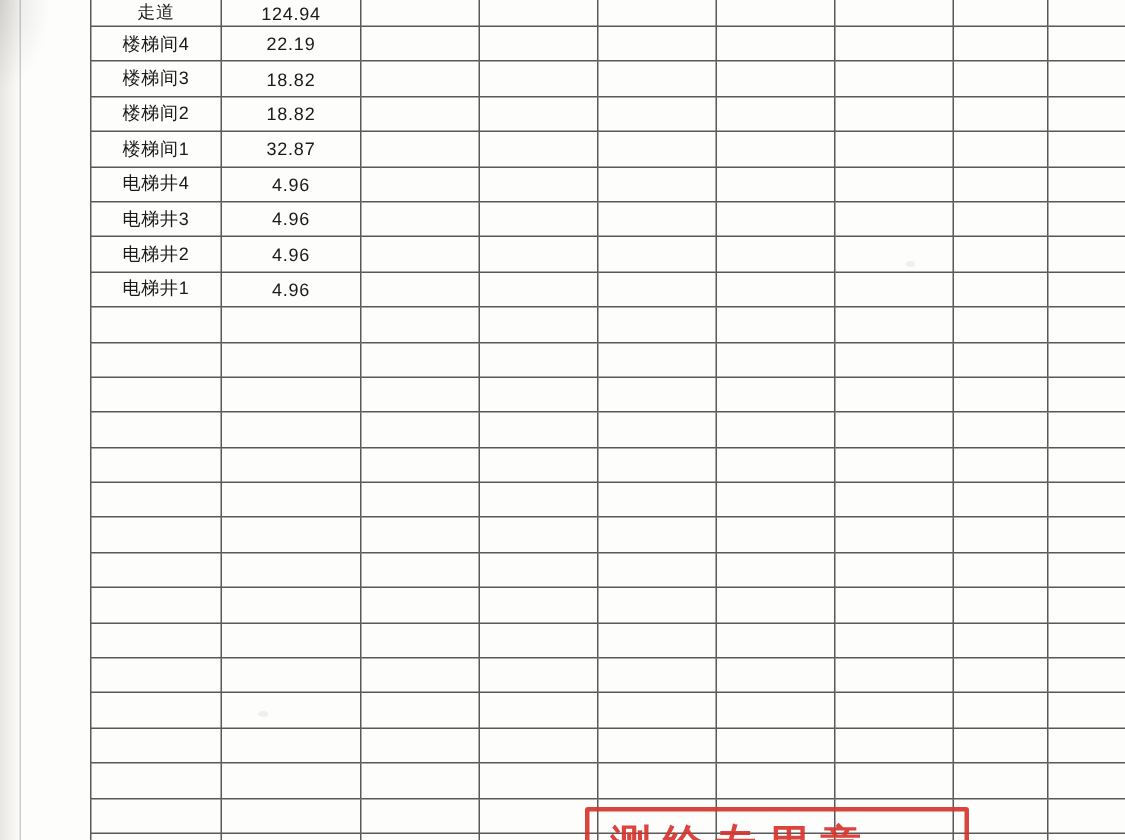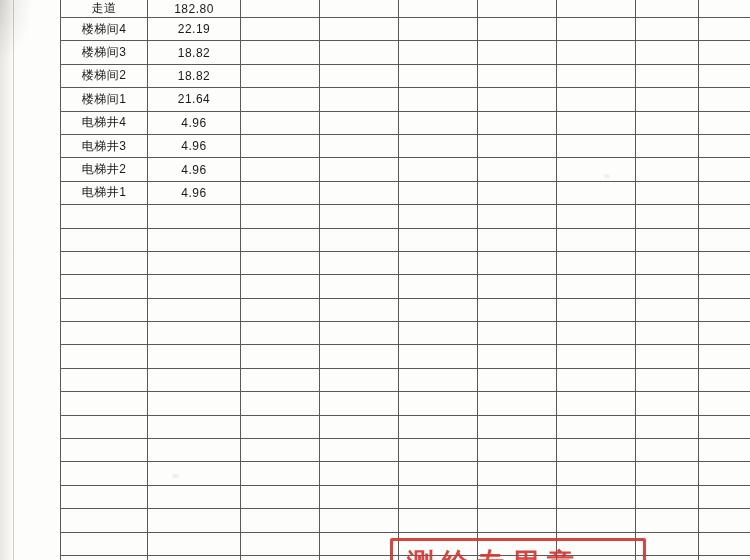--- a/index.html
+++ b/index.html
@@ -131,21 +131,21 @@
   <div id="scan-shadow"></div>
 
   <div class="smudge" style="left:172px; top:474px; width:7px; height:4px;"></div>
   <div class="smudge" style="left:604px; top:174px; width:6px; height:4px;"></div>
 
   <div id="table-wrap">
     <table class="sheet">
       <tbody id="table-body">
           <tr class="first-row">
             <td class="c-name">走道</td>
-            <td class="c-value">182.80</td>
+            <td class="c-value">124.94</td>
             <td class="c-blank1"></td>
             <td class="c-blank2"></td>
             <td class="c-blank3"></td>
             <td class="c-blank4"></td>
             <td class="c-blank5"></td>
             <td class="c-blank6"></td>
             <td class="c-blank7"></td>
           </tr>
           <tr>
             <td class="c-name">楼梯间4</td>
@@ -175,21 +175,21 @@
             <td class="c-blank1"></td>
             <td class="c-blank2"></td>
             <td class="c-blank3"></td>
             <td class="c-blank4"></td>
             <td class="c-blank5"></td>
             <td class="c-blank6"></td>
             <td class="c-blank7"></td>
           </tr>
           <tr>
             <td class="c-name">楼梯间1</td>
-            <td class="c-value">21.64</td>
+            <td class="c-value">32.87</td>
             <td class="c-blank1"></td>
             <td class="c-blank2"></td>
             <td class="c-blank3"></td>
             <td class="c-blank4"></td>
             <td class="c-blank5"></td>
             <td class="c-blank6"></td>
             <td class="c-blank7"></td>
           </tr>
           <tr>
             <td class="c-name">电梯井4</td>

